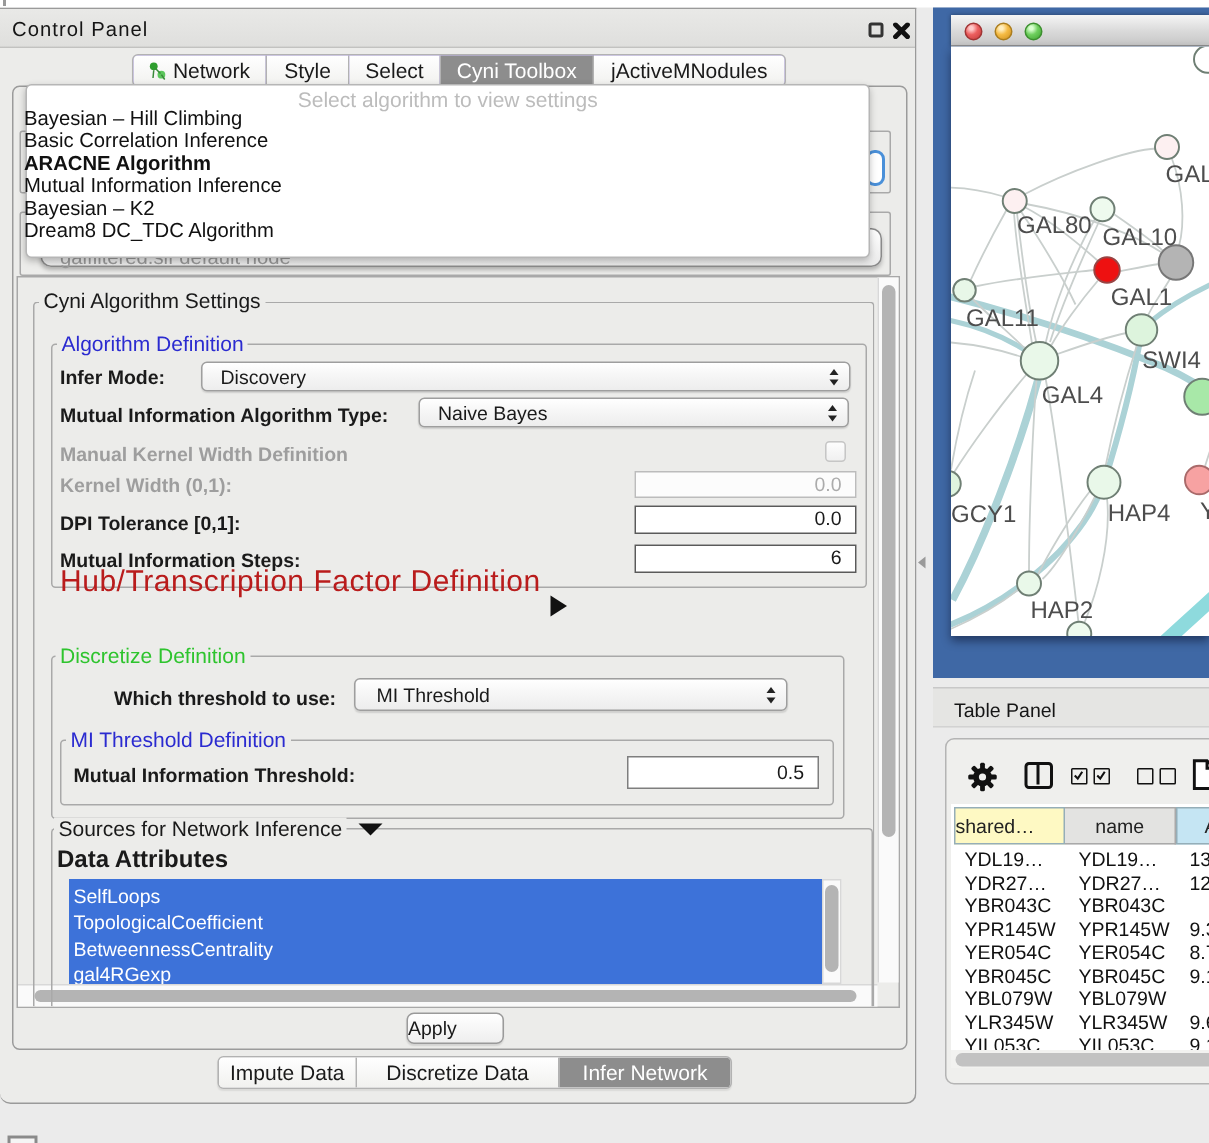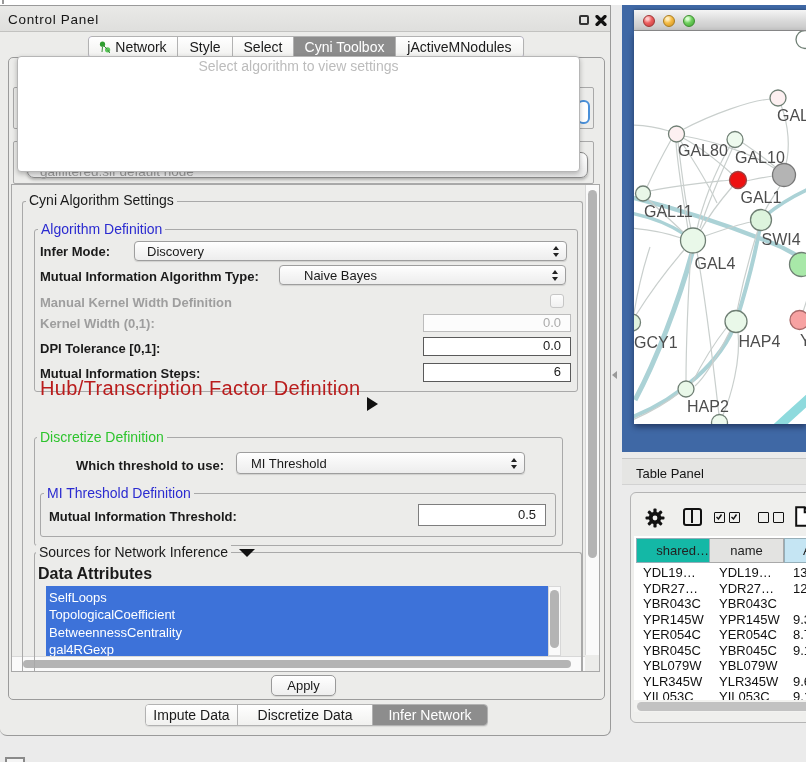--- a/index.html
+++ b/index.html
@@ -60,21 +60,21 @@
 <div class="grp" style="left:34px;top:229px;width:544px;height:163px"></div>
 <div class="glb" style="left:38px;top:222px;color:#2b2bd0">Algorithm Definition</div>
 
 <div class="lbl" style="left:40px;top:244px">Infer Mode:</div>
 <div class="combo" style="left:134px;top:241px;width:433px;height:20px;line-height:19px"><span style="margin-left:12px">Discovery</span>
   <div class="cart" style="top:4px;border-bottom:4px solid #222"></div>
   <div class="cart" style="top:11px;border-top:4px solid #222"></div>
 </div>
 
 <div class="lbl" style="left:40px;top:269px">Mutual Information Algorithm Type:</div>
-<div class="combo" style="left:279px;top:265px;width:287px;height:20px;line-height:19px"><span style="margin-left:24px">Naive Bayes</span>
+<div class="combo" style="left:279px;top:265px;width:287px;height:20px;line-height:19px"><span style="margin-left:12px">Naive Bayes</span>
   <div class="cart" style="top:4px;border-bottom:4px solid #222"></div>
   <div class="cart" style="top:11px;border-top:4px solid #222"></div>
 </div>
 
 <div class="lbl" style="left:40px;top:295px;color:#9e9e9e">Manual Kernel Width Definition</div>
 <div class="a" style="left:550px;top:294px;width:14px;height:14px;border:1px solid #c6c6c6;border-radius:3px;background:linear-gradient(#fdfdfd,#f0f0f0)"></div>
 
 <div class="lbl" style="left:40px;top:316px;color:#9e9e9e">Kernel Width (0,1):</div>
 <div class="inp" style="left:423px;top:314px;width:148px;height:18px;border:1px solid #bcbcbc;background:#fcfcfc;color:#ababab;line-height:16px">0.0</div>
 
@@ -103,30 +103,31 @@
 
 <div class="grp" style="left:34px;top:552px;width:548px;height:119px;border-bottom:none;border-radius:3px 3px 0 0"></div>
 <div class="glb" style="left:36px;top:545px">Sources for Network Inference</div>
 <div class="a" style="left:239px;top:549px;width:0;height:0;border-left:8px solid transparent;border-right:8px solid transparent;border-top:8px solid #111"></div>
 
 <div class="lbl" style="left:38px;top:565px;font-size:16px">Data Attributes</div>
 <div class="a" style="left:46px;top:586px;width:502px;height:70px;background:#3d72d9;color:#fff;font-size:13px;line-height:17.3px;padding:3px 0 0 3px;overflow:hidden">SelfLoops<br>TopologicalCoefficient<br>BetweennessCentrality<br>gal4RGexp</div>
 <div class="a" style="left:548px;top:586px;width:13px;height:70px;background:#fafafa;border:1px solid #d8d8d8"></div>
 <div class="a" style="left:550px;top:590px;width:9px;height:58px;background:#b4b4b4;border-radius:5px"></div>
 
-<div class="a" style="left:271px;top:675px;width:65px;height:21px;border:1px solid #9a9a9a;border-radius:5px;background:linear-gradient(#ffffff,#eeeeee);text-align:center;line-height:20px;font-size:13px;box-shadow:0 1px 1px rgba(0,0,0,.1)">Apply</div>
+<div class="a" style="left:271px;top:675px;width:65px;height:21px;border:1px solid #9a9a9a;border-radius:5px;background:linear-gradient(#ffffff,#eeeeee);text-align:left;line-height:20px;font-size:13px;box-shadow:0 1px 1px rgba(0,0,0,.1)">Apply</div>
 
 <div class="a" style="left:145px;top:704px;height:22px;border:1px solid #b2b2b2;border-radius:4px;overflow:hidden;background:#fff;box-shadow:0 1px 1px rgba(0,0,0,.08)">
   <div class="seg" style="width:92px;line-height:21px">Impute Data</div><div class="seg" style="width:135px;line-height:21px">Discretize Data</div><div class="seg" style="width:114px;line-height:21px;background:#8d8d8d;color:#fff;border-right:none">Infer Network</div>
 </div>
 
 <div class="a" style="left:5px;top:757px;width:20px;height:10px;border:2px solid #8a8a8a;background:#f5f5f5"></div>
 
 <div class="a" style="left:17px;top:56px;width:563px;height:116px;background:#fff;border:1px solid #b6b6b6;border-radius:4px;box-shadow:0 2px 5px rgba(0,0,0,.25);z-index:50">
   <div style="position:absolute;left:0;top:1px;width:100%;text-align:center;color:#bcbcbc;font-size:14px">Select algorithm to view settings</div>
+  <div style="position:absolute;left:-2px;top:13.5px;font-size:13.5px;line-height:15.1px;color:#111">Bayesian – Hill Climbing<br>Basic Correlation Inference<br><b>ARACNE Algorithm</b><br>Mutual Information Inference<br>Bayesian – K2<br>Dream8 DC_TDC Algorithm</div>
 </div>
 
 <div class="a" style="left:622px;top:5px;width:184px;height:447px;background:#3f68a5"></div>
 
 <div class="a" style="left:612px;top:371px;width:0;height:0;border-top:4px solid transparent;border-bottom:4px solid transparent;border-right:5px solid #9a9a9a"></div>
 
 <div class="a" style="left:634px;top:10px;width:172px;height:21px;background:linear-gradient(#f5f5f5,#d9d9d9 55%,#c7c7c7);border-bottom:1px solid #8f8f8f;box-shadow:0 0 3px rgba(0,0,0,.4)">
   <div class="a" style="left:9px;top:4.5px;width:12px;height:12px;border-radius:50%;background:radial-gradient(circle at 35% 28%,#ffc9c9 0 12%,#ec5f5f 45%,#c33a3a 100%);border:1px solid #a03434"></div>
   <div class="a" style="left:29px;top:4.5px;width:12px;height:12px;border-radius:50%;background:radial-gradient(circle at 35% 28%,#ffeebf 0 12%,#f5bb44 45%,#cd8f1e 100%);border:1px solid #ab7d1e"></div>
   <div class="a" style="left:48.5px;top:4.5px;width:12px;height:12px;border-radius:50%;background:radial-gradient(circle at 35% 28%,#d9ffd0 0 12%,#6fcf5e 45%,#3da32f 100%);border:1px solid #3c8f2f"></div>
@@ -242,21 +243,21 @@
     </svg>
   </div>
 <div class="a" style="left:758px;top:512px;width:11px;height:11px;border:1.6px solid #111;border-radius:1px"></div>
 <div class="a" style="left:773px;top:512px;width:11px;height:11px;border:1.6px solid #111;border-radius:1px"></div>
 <svg class="a" style="left:795px;top:506px" width="16" height="21" viewBox="0 0 16 21">
     <path d="M1.2 1.2 h8.5 l5 5 v13.5 h-13.5 z" fill="#fff" stroke="#111" stroke-width="2"></path>
     <path d="M9.7 1.2 v5 h5" fill="none" stroke="#111" stroke-width="2"></path>
   </svg>
 
 <div class="a" style="left:634px;top:536px;width:178px;height:176px;background:#fff"></div>
-<div class="a" style="left:636px;top:538px;width:74px;height:25px;background:#14b8a6;border:1px solid #95aeb8;text-align:right;font-size:13px;line-height:24px;color:#222">shared…</div>
+<div class="a" style="left:636px;top:538px;width:74px;height:25px;background:#fef9c3;border:1px solid #95aeb8;text-align:left;font-size:13px;line-height:24px;color:#222">shared…</div>
 <div class="a" style="left:710px;top:538px;width:74px;height:25px;background:#e3e3e1;border:1px solid #a9a9a9;border-left:none;text-align:center;font-size:13px;line-height:24px;color:#222">name</div>
 <div class="a" style="left:784px;top:538px;width:32px;height:25px;background:#c5e5f3;border:1px solid #95aeb8;font-size:13px;line-height:24px;color:#222;padding-left:18px">A</div>
 <div class="a" style="left:643px;top:565px;font-size:13px;line-height:15.5px;color:#111;white-space:pre">YDL19…
 YDR27…
 YBR043C
 YPR145W
 YER054C
 YBR045C
 YBL079W
 YLR345W

